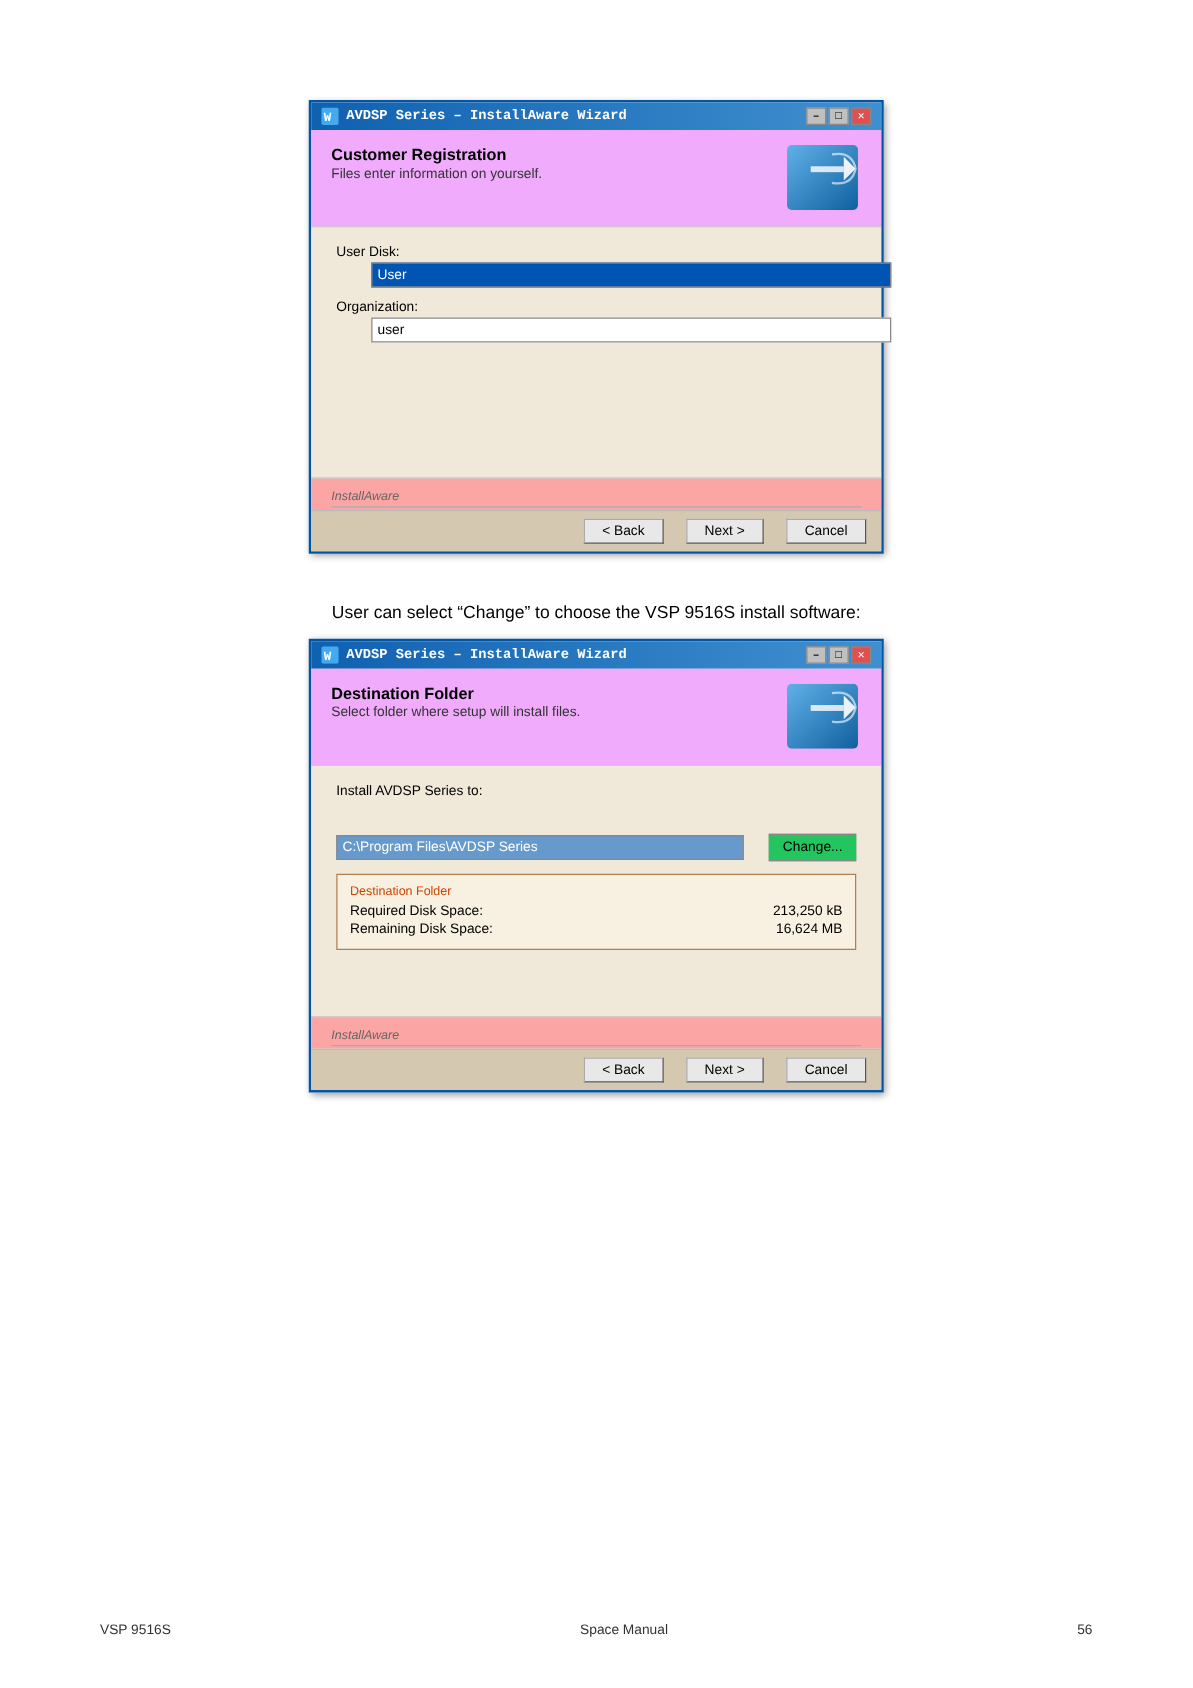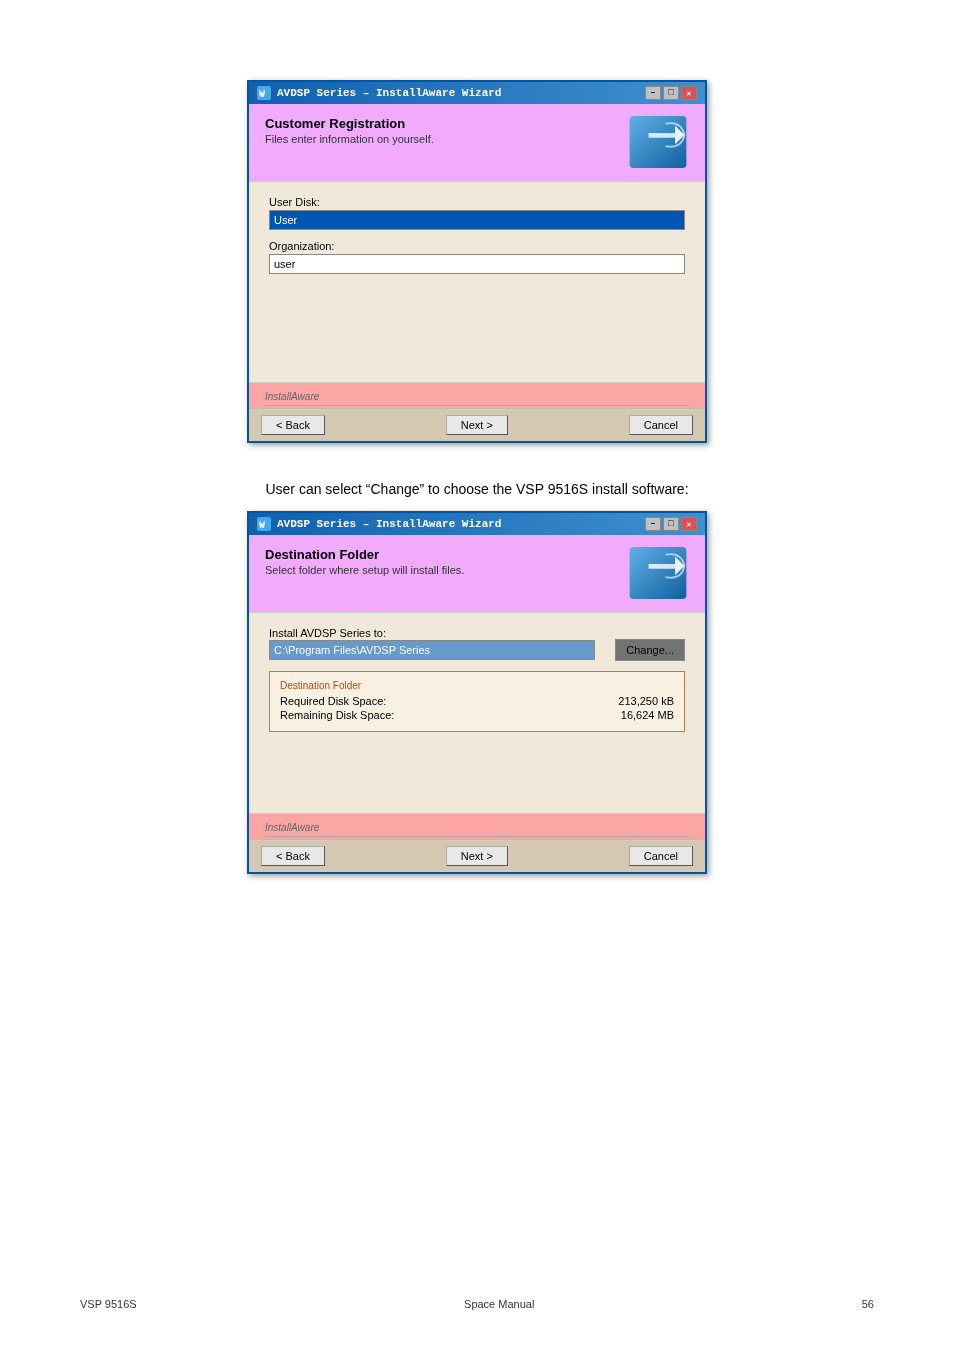--- a/index.html
+++ b/index.html
@@ -113,47 +113,49 @@
       color: #000;
     }
 
     .form-input {
       width: 100%;
       padding: 2px 4px;
       border: 1px solid #888;
       font-size: 11px;
       background: #fff;
       height: 20px;
+      margin-left: 28px;
     }
 
     .form-input.selected {
       background: #0055b3;
       color: #fff;
     }
 
     .folder-row {
       display: flex;
       align-items: center;
       gap: 20px;
+      margin-top: 28px;
     }
 
     .folder-input {
       flex: 1;
       padding: 2px 4px;
       border: 1px solid #888;
       font-size: 11px;
       background: #6699cc;
       color: #fff;
       height: 20px;
     }
 
     .change-btn {
       padding: 2px 10px;
       font-size: 11px;
-      background: #737373;
+      background: #22c55e;
       border: 1px solid #888;
       cursor: pointer;
       height: 22px;
     }
 
     .install-to-label {
       font-size: 11px;
       margin-bottom: 0;
       color: #000;
     }
@@ -189,22 +191,22 @@
     .installaware-label {
       font-size: 10px;
       color: #666;
       font-style: italic;
     }
 
     .wizard-button-bar {
       background: #d4c8b0;
       padding: 6px 12px;
       display: flex;
-      justify-content: space-between;
-      gap: 3px;
+      justify-content: flex-end;
+      gap: 18px;
       border-top: 1px solid #bbb;
     }
 
     .wizard-btn {
       padding: 3px 14px;
       font-size: 11px;
       background: #e8e8e8;
       border: 1px outset #aaa;
       cursor: pointer;
       min-width: 55px;

